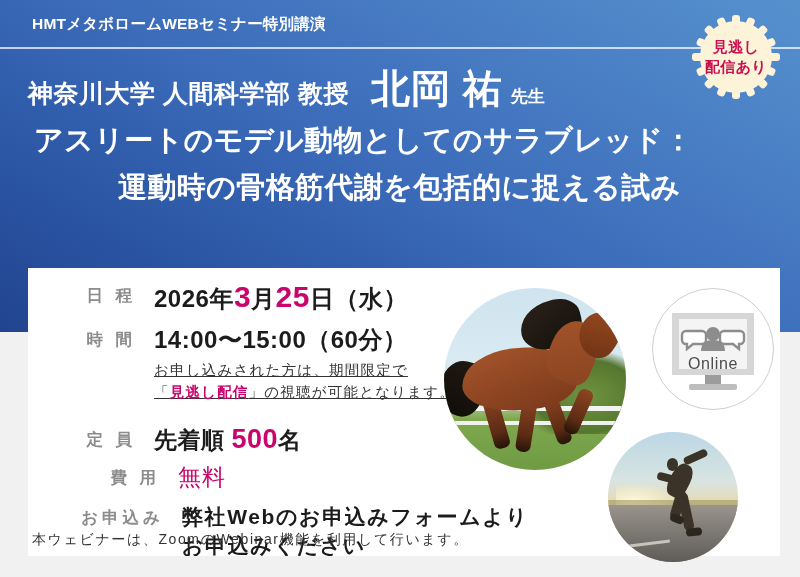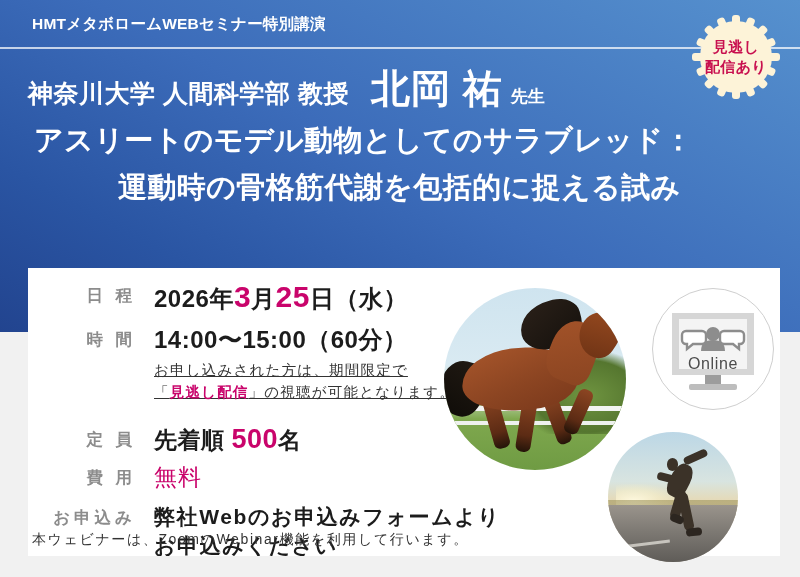--- a/index.html
+++ b/index.html
@@ -86,24 +86,24 @@
   .note{
     margin-top:4px;padding-left:126px;color:#333333;
     font-size:14.5px;line-height:1.5;letter-spacing:1.2px;white-space:nowrap;text-decoration:underline;
   }
   .note .hl{color:#c9046b;font-weight:bold;}
 
   .r-cap{margin-top:20px;}
   .v-cap{font-size:23px;font-weight:bold;letter-spacing:.5px;white-space:nowrap;}
   .v-cap .big{color:#c9046b;font-size:27px;}
 
-  .r-fee{margin-top:6px;}
+  .r-fee{margin-top:6px;padding-left:24px;}
   .v-fee{font-size:23px;font-weight:normal;color:#c9046b;letter-spacing:1px;}
 
-  .r-app{margin-top:9px;}
+  .r-app{margin-top:9px;margin-left:28px;}
   .v-app{font-size:21px;font-weight:bold;line-height:1.42;letter-spacing:1.6px;white-space:nowrap;}
 
   .footnote{
     position:absolute;left:4px;top:263px;width:600px;
     color:#333333;font-size:14px;letter-spacing:1.6px;white-space:nowrap;
   }
 
   
   .photo{position:absolute;border-radius:50%;overflow:hidden;}
 

